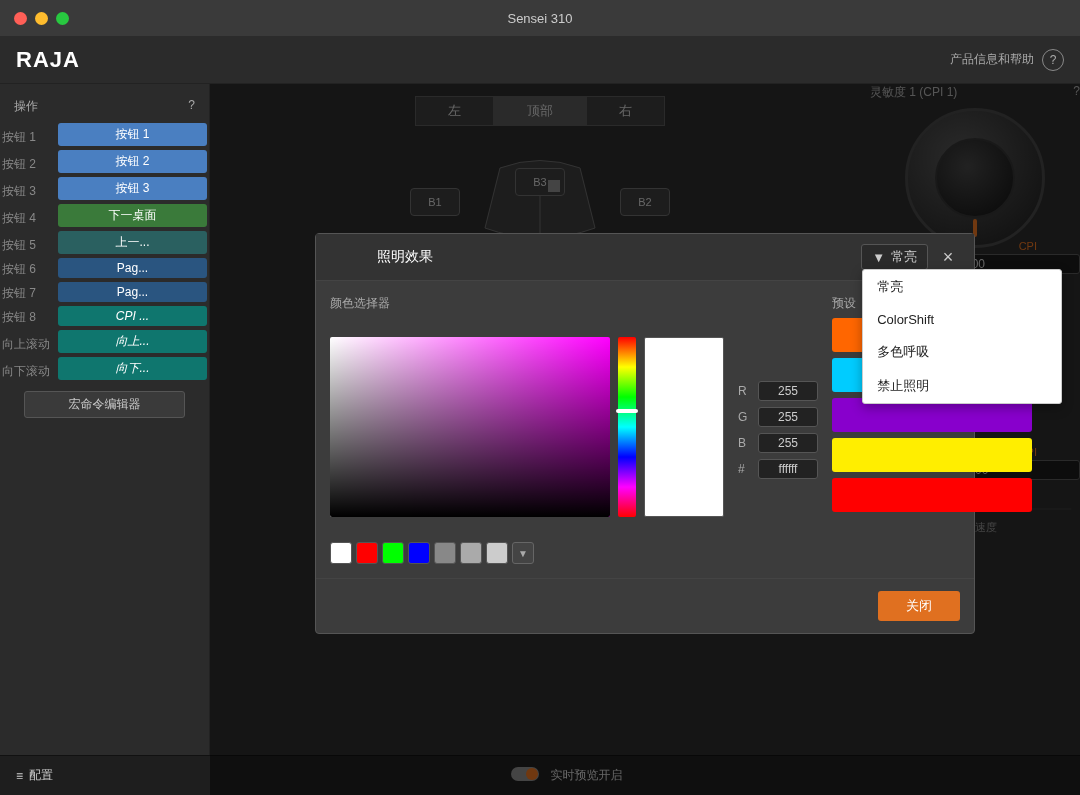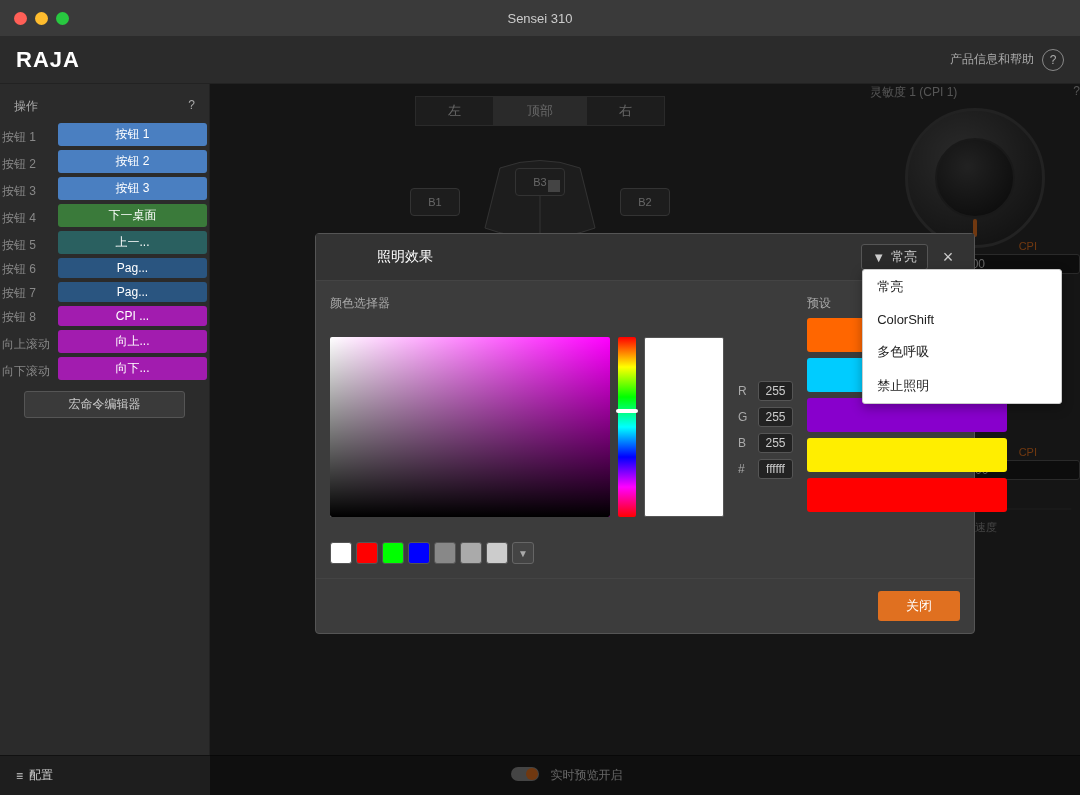--- a/index.html
+++ b/index.html
@@ -123,21 +123,21 @@
       background: #4a7fc1;
       color: #fff;
       font-size: 12px;
       padding: 3px 8px;
       border-radius: 3px;
       flex: 1;
       text-align: center;
     }
     .sidebar-action.green { background: #3a7a3a; }
     .sidebar-action.teal { background: #2a6060; }
-    .sidebar-action.gray { background: #a21caf; }
+    .sidebar-action.gray { background: #0f766e; font-style: italic; }
     .sidebar-action.blue2 { background: #2a5580; }
 
     .sidebar-macro {
       margin-top: 6px;
       padding: 3px 24px;
     }
     .macro-btn {
       background: #3a3a3a;
       border: 1px solid #555;
       color: #ccc;
@@ -489,21 +489,21 @@
       font-size: 12px;
       width: 14px;
     }
     .rgb-input {
       background: #222;
       border: 1px solid #555;
       border-radius: 3px;
       color: #ccc;
       font-size: 12px;
       padding: 2px 6px;
-      width: 35px;
+      width: 60px;
       text-align: center;
     }
 
     
     .presets-section {
       display: flex;
       flex-direction: column;
       gap: 6px;
     }
     .presets-label {

